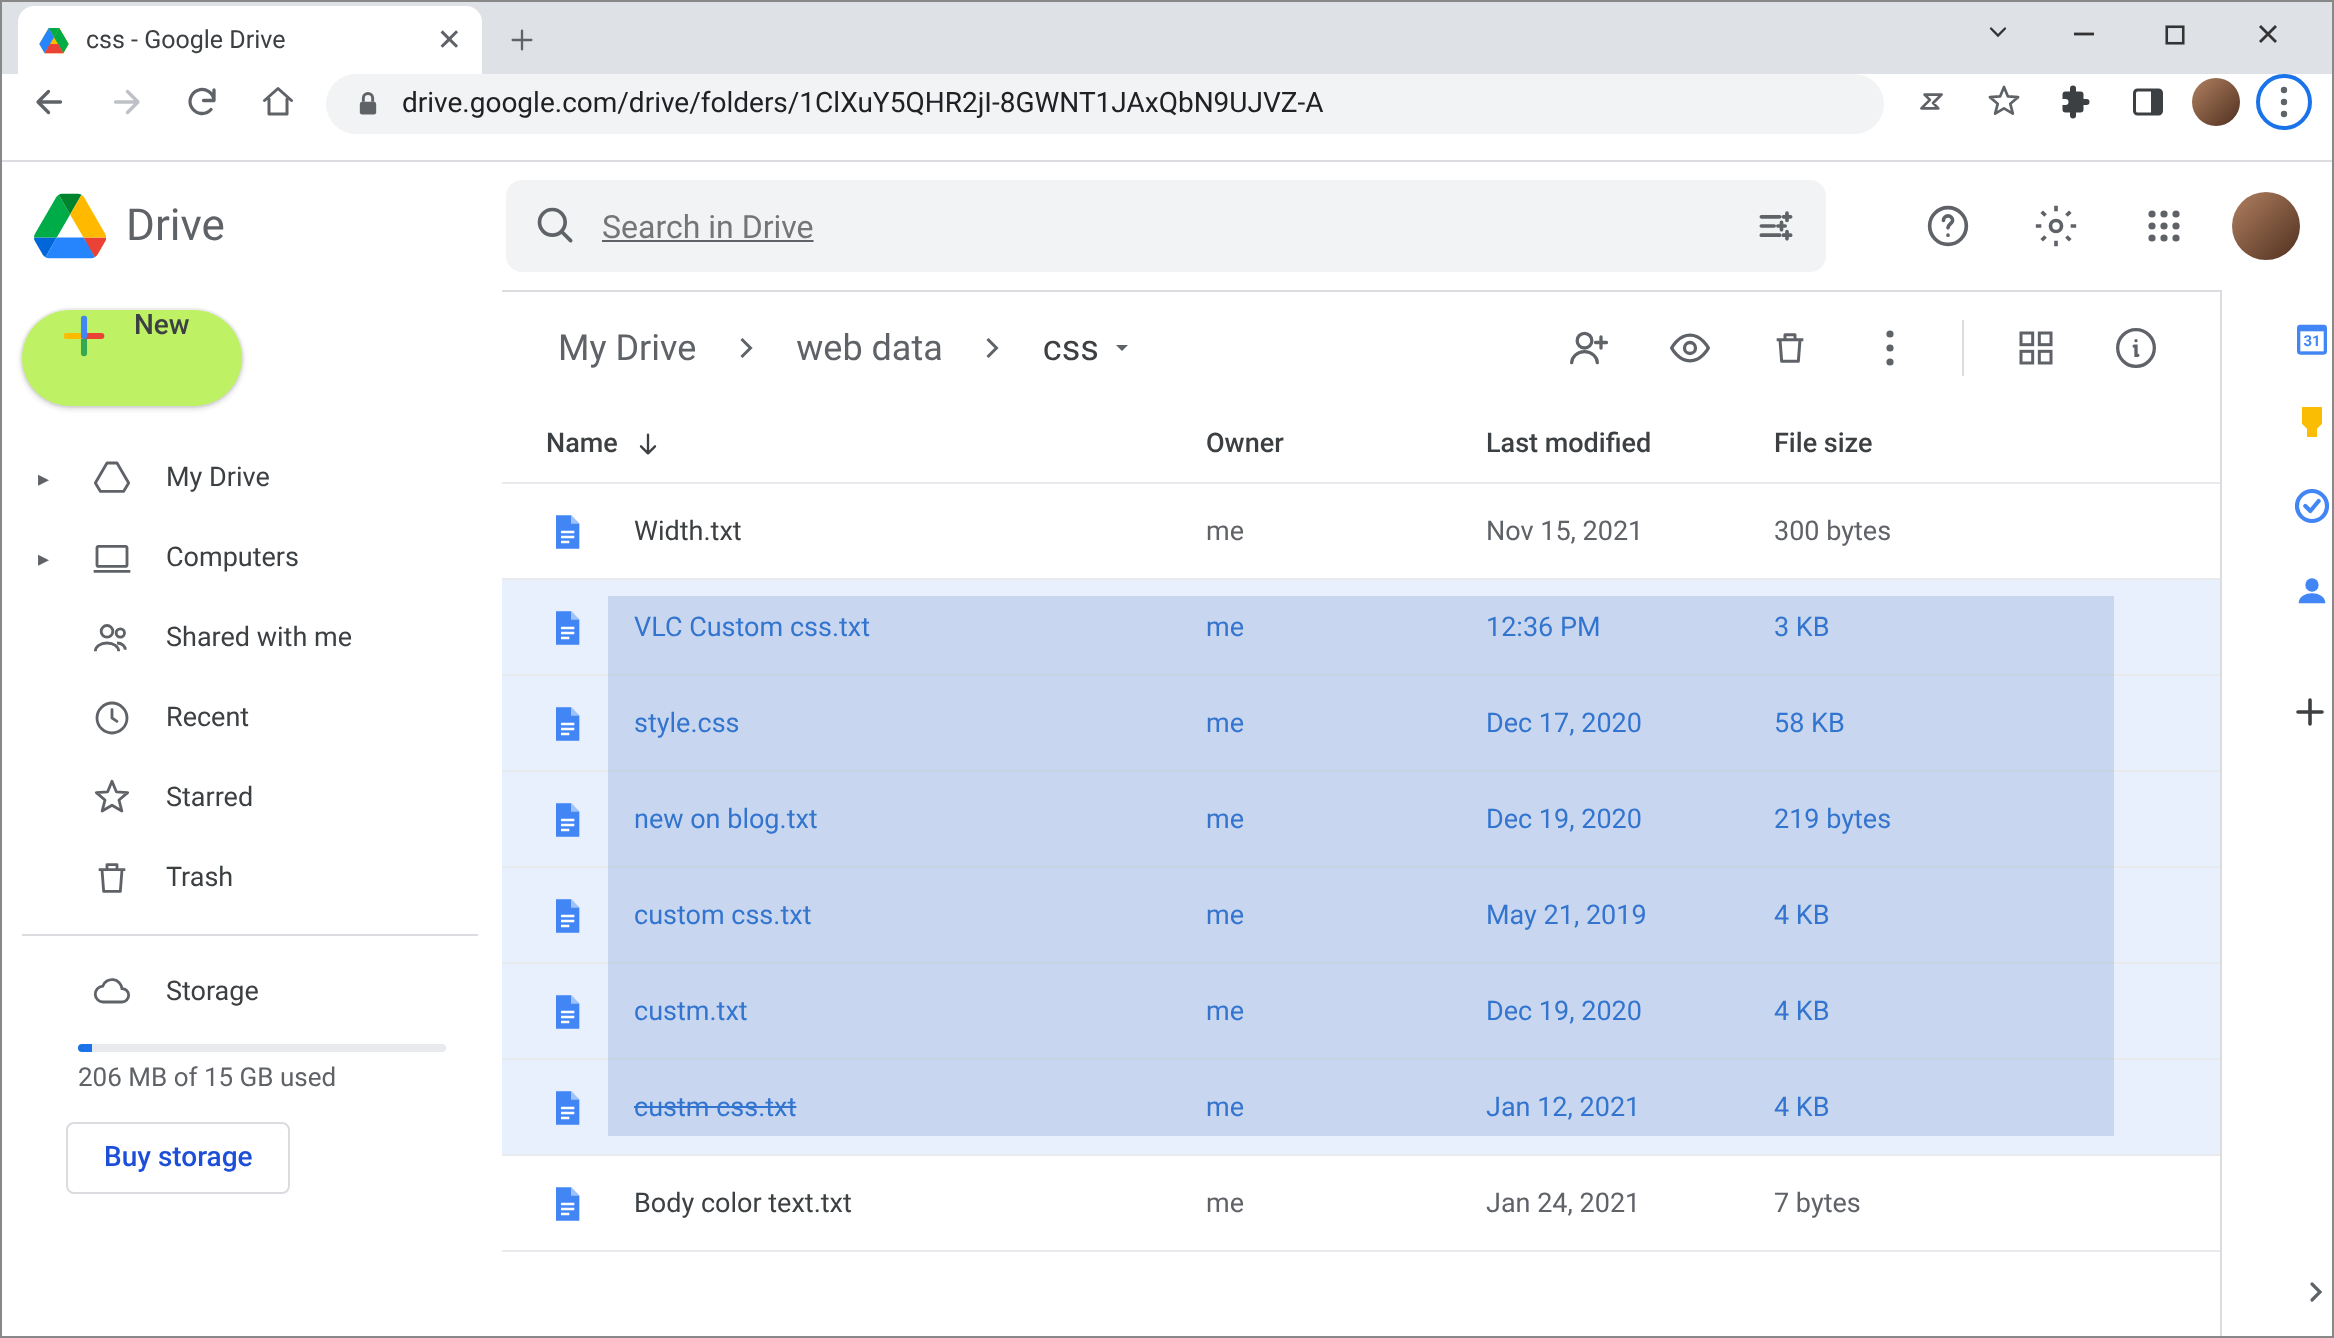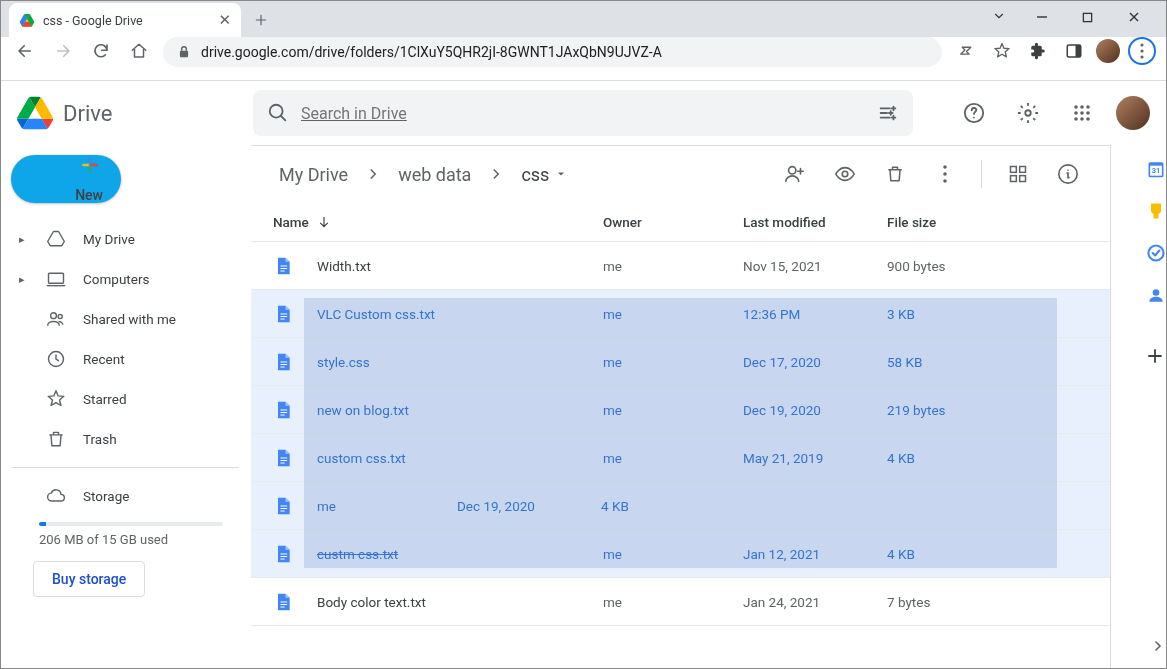--- a/index.html
+++ b/index.html
@@ -30,21 +30,21 @@
 .drive-logo { display: flex; align-items: center; gap: 10px; width: 220px; }
 .drive-logo-text { font-size: 22px; color: #5f6368; }
 .search-box { flex: 1; max-width: 660px; height: 46px; background: #f1f3f4; border-radius: 8px; display: flex; align-items: center; padding: 0 14px; color: #5f6368; gap: 12px; text-decoration: underline; }
 .search-box input { border: none; background: transparent; font-size: 16px; flex: 1; outline: none; color: #3c4043; }
 .header-icons { margin-left: auto; display: flex; align-items: center; gap: 14px; }
 .hicon { width: 40px; height: 40px; display: flex; align-items: center; justify-content: center; color: #5f6368; cursor: pointer; border-radius: 50%; }
 .avatar-big { width: 34px; height: 34px; border-radius: 50%; background: linear-gradient(135deg,#b08060,#503020); }
 
 .drive-body { flex: 1; display: flex; overflow: hidden; }
 .sidebar { width: 250px; padding: 10px 0 0 10px; }
-.new-btn { width: 110px; height: 48px; border-radius: 24px; box-shadow: 0 1px 3px rgba(0,0,0,0.2), 0 0 0 1px rgba(0,0,0,0.04); display: flex; align-items: flex-end; gap: 12px; padding: 0 18px; font-size: 14px; color: #3c4043; font-weight: 500; cursor: pointer; margin-bottom: 16px; background: #0ea5e9; flex-direction: column; }
+.new-btn { width: 110px; height: 48px; border-radius: 24px; box-shadow: 0 1px 3px rgba(0,0,0,0.2), 0 0 0 1px rgba(0,0,0,0.04); display: flex; align-items: flex-start; gap: 12px; padding: 0 18px; font-size: 14px; color: #3c4043; font-weight: 500; cursor: pointer; margin-bottom: 16px; background: #bef264; }
 .side-item { height: 40px; display: flex; align-items: center; gap: 16px; padding: 0 10px 0 8px; font-size: 13.5px; color: #3c4043; cursor: pointer; border-radius: 0 20px 20px 0; }
 .side-item .caret { width: 10px; color: #5f6368; font-size: 11px; }
 .side-item .sicon { width: 22px; color: #5f6368; display: flex; align-items: center; justify-content: center; }
 .side-divider { border-top: 1px solid #dadce0; margin: 8px 12px 8px 0; }
 .storage-bar { height: 4px; background: #e8eaed; border-radius: 2px; margin: 6px 28px 6px 28px; overflow: hidden; }
 .storage-bar .fill { height: 100%; width: 4%; background: #1a73e8; }
 .storage-txt { font-size: 13px; color: #5f6368; margin: 6px 0 14px 28px; }
 .buy-btn { margin-left: 22px; padding: 9px 18px; border: 1px solid #dadce0; border-radius: 4px; color: #1d4ed8; font-size: 14px; font-weight: 500; cursor: pointer; display: inline-block; }
 
 .main { flex: 1; display: flex; overflow: hidden; position: relative; }
@@ -411,21 +411,21 @@
               <div class="ficon">
                 <svg width="20" height="20" viewBox="0 0 24 24">
                   <path d="M6 2h9l5 5v15H6z" fill="#4285f4"></path>
                   <path d="M15 2v5h5" fill="#a1c2fa"></path>
                   <path d="M9 12h8M9 15h8M9 18h5" stroke="#fff" stroke-width="1.4"></path>
                 </svg>
               </div>
               <div class="fname">Width.txt</div>
               <div class="fowner">me</div>
               <div class="fmod">Nov 15, 2021</div>
-              <div class="fsize">900 bytes</div>
+              <div class="fsize">300 bytes</div>
             </div>
             <div class="file-row selected">
               <div class="ficon">
                 <svg width="20" height="20" viewBox="0 0 24 24">
                   <path d="M6 2h9l5 5v15H6z" fill="#4285f4"></path>
                   <path d="M15 2v5h5" fill="#a1c2fa"></path>
                   <path d="M9 12h8M9 15h8M9 18h5" stroke="#fff" stroke-width="1.4"></path>
                 </svg>
               </div>
               <div class="fname">VLC Custom css.txt</div>
@@ -473,20 +473,21 @@
               <div class="fsize">4 KB</div>
             </div>
             <div class="file-row selected">
               <div class="ficon">
                 <svg width="20" height="20" viewBox="0 0 24 24">
                   <path d="M6 2h9l5 5v15H6z" fill="#4285f4"></path>
                   <path d="M15 2v5h5" fill="#a1c2fa"></path>
                   <path d="M9 12h8M9 15h8M9 18h5" stroke="#fff" stroke-width="1.4"></path>
                 </svg>
               </div>
+              <div class="fname">custm.txt</div>
               <div class="fowner">me</div>
               <div class="fmod">Dec 19, 2020</div>
               <div class="fsize">4 KB</div>
             </div>
             <div class="file-row selected">
               <div class="ficon">
                 <svg width="20" height="20" viewBox="0 0 24 24">
                   <path d="M6 2h9l5 5v15H6z" fill="#4285f4"></path>
                   <path d="M15 2v5h5" fill="#a1c2fa"></path>
                   <path d="M9 12h8M9 15h8M9 18h5" stroke="#fff" stroke-width="1.4"></path>

